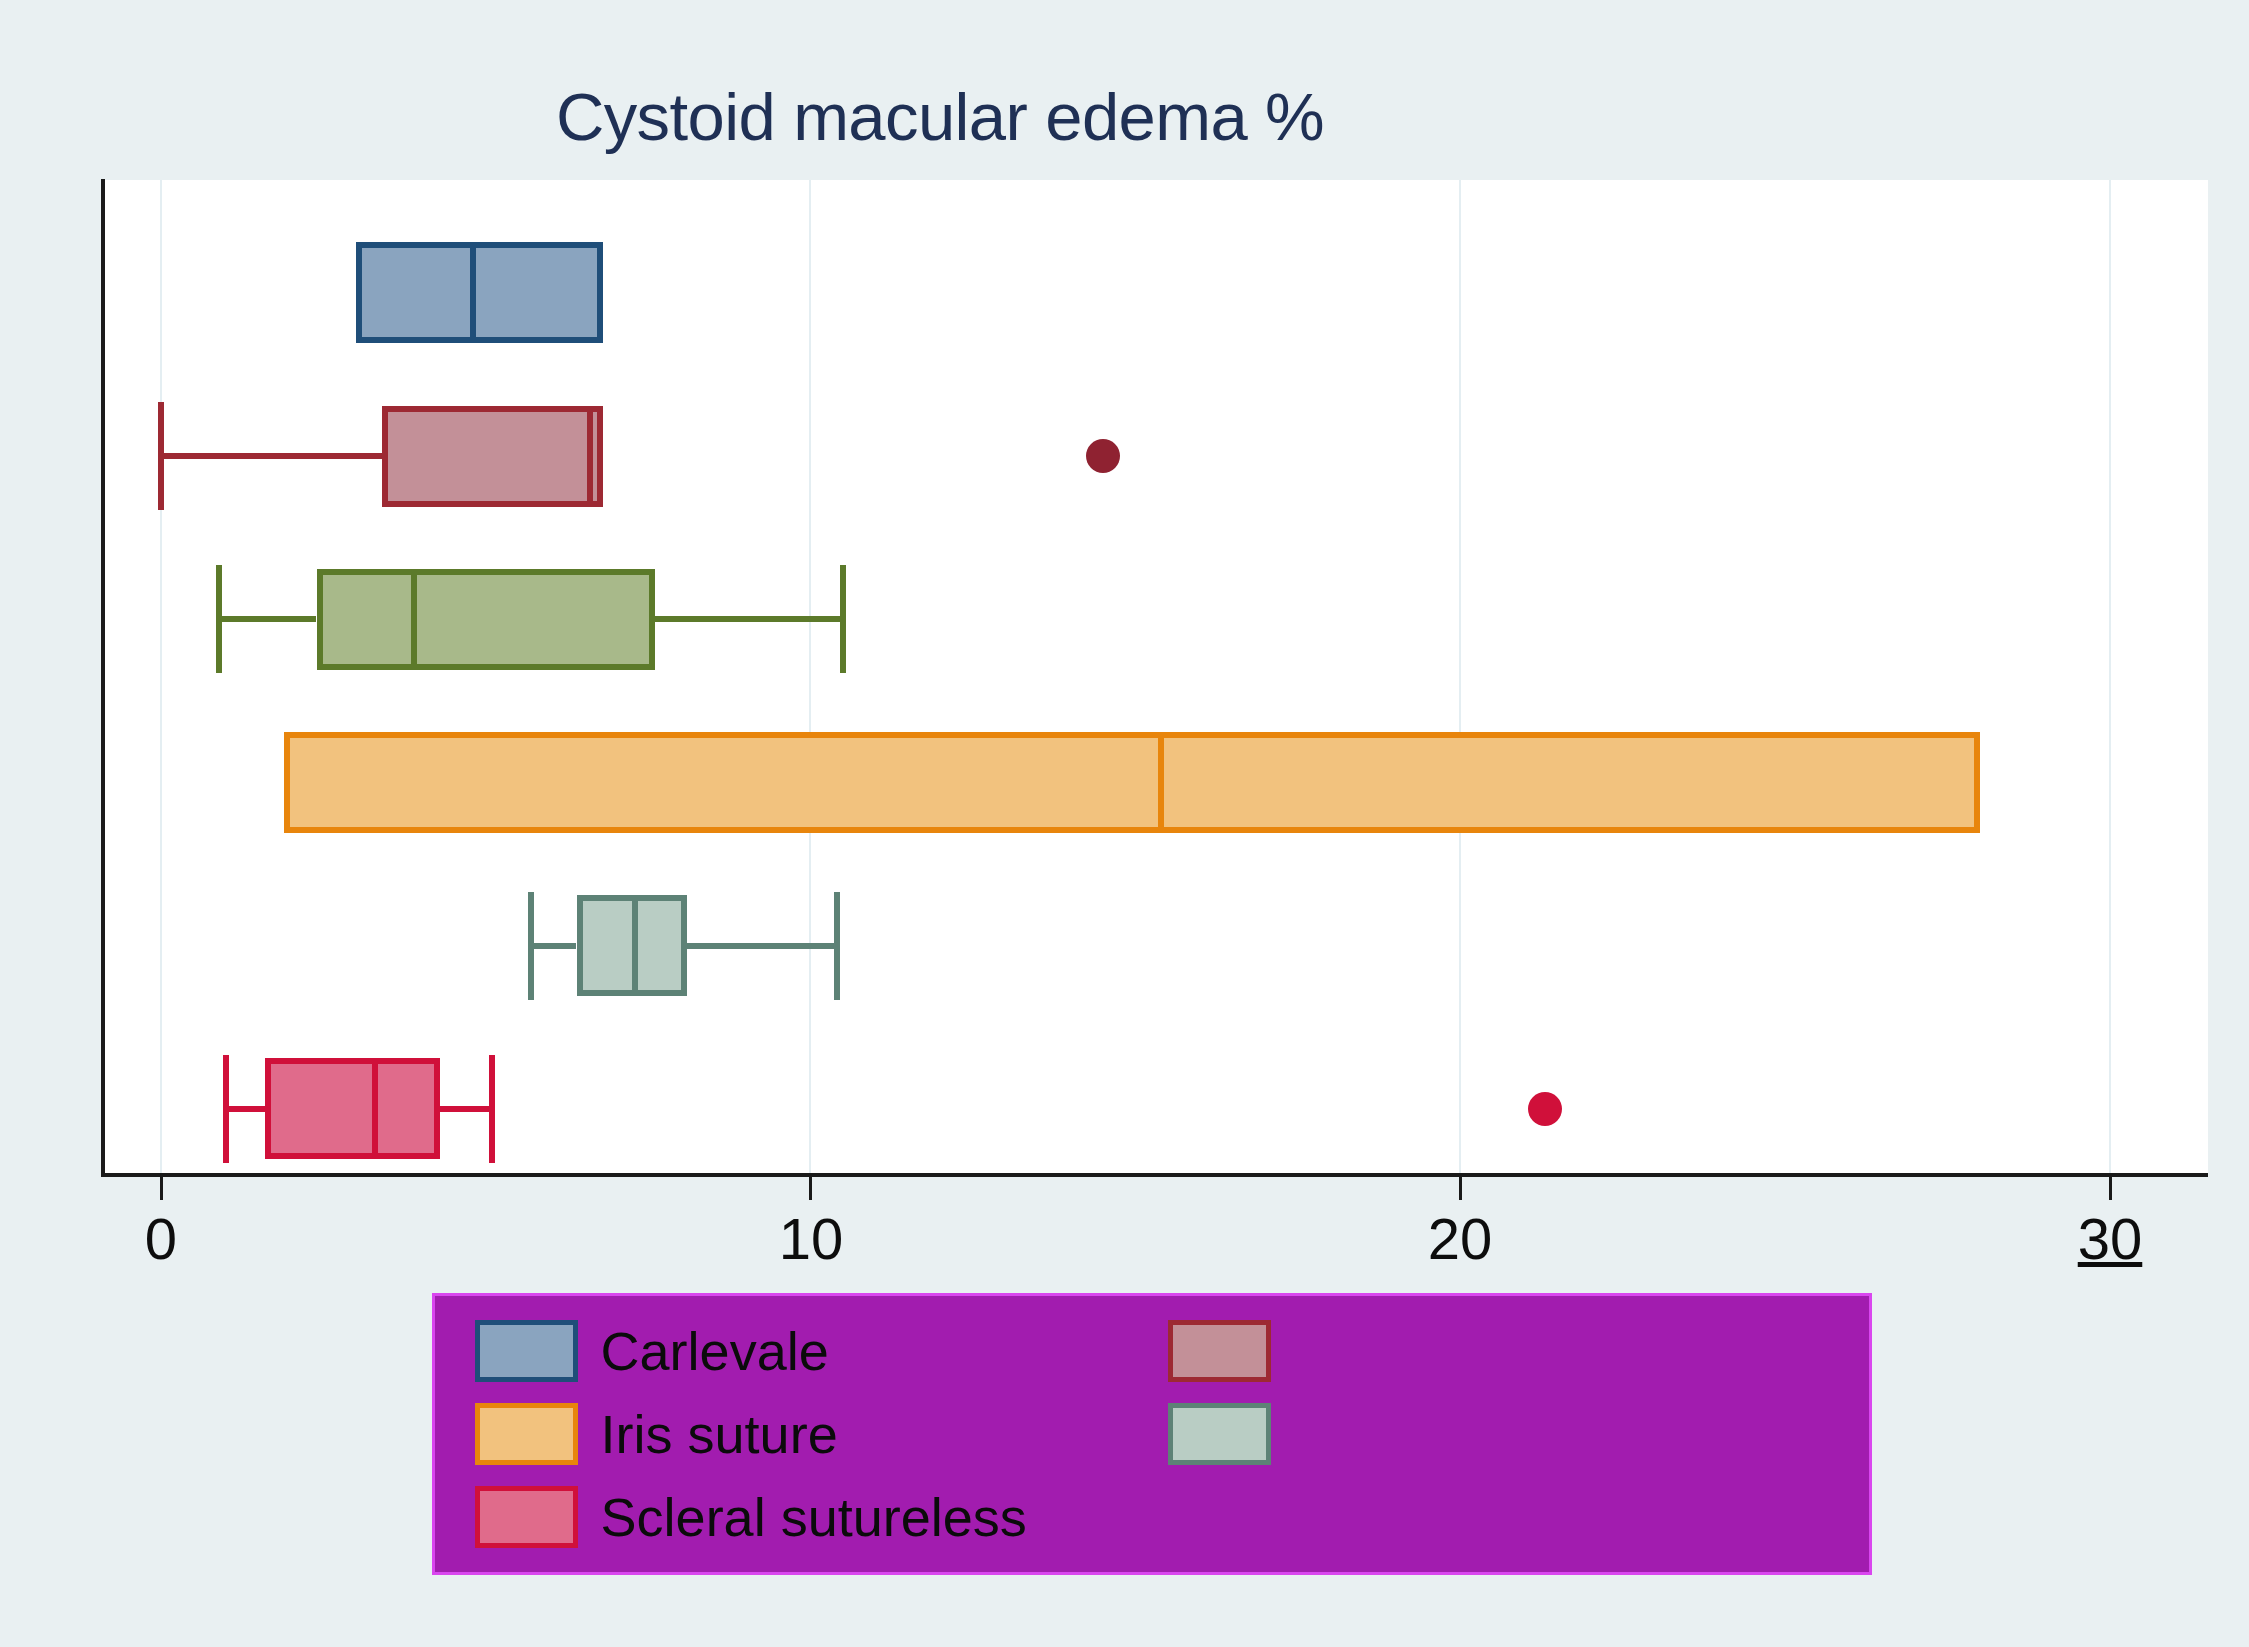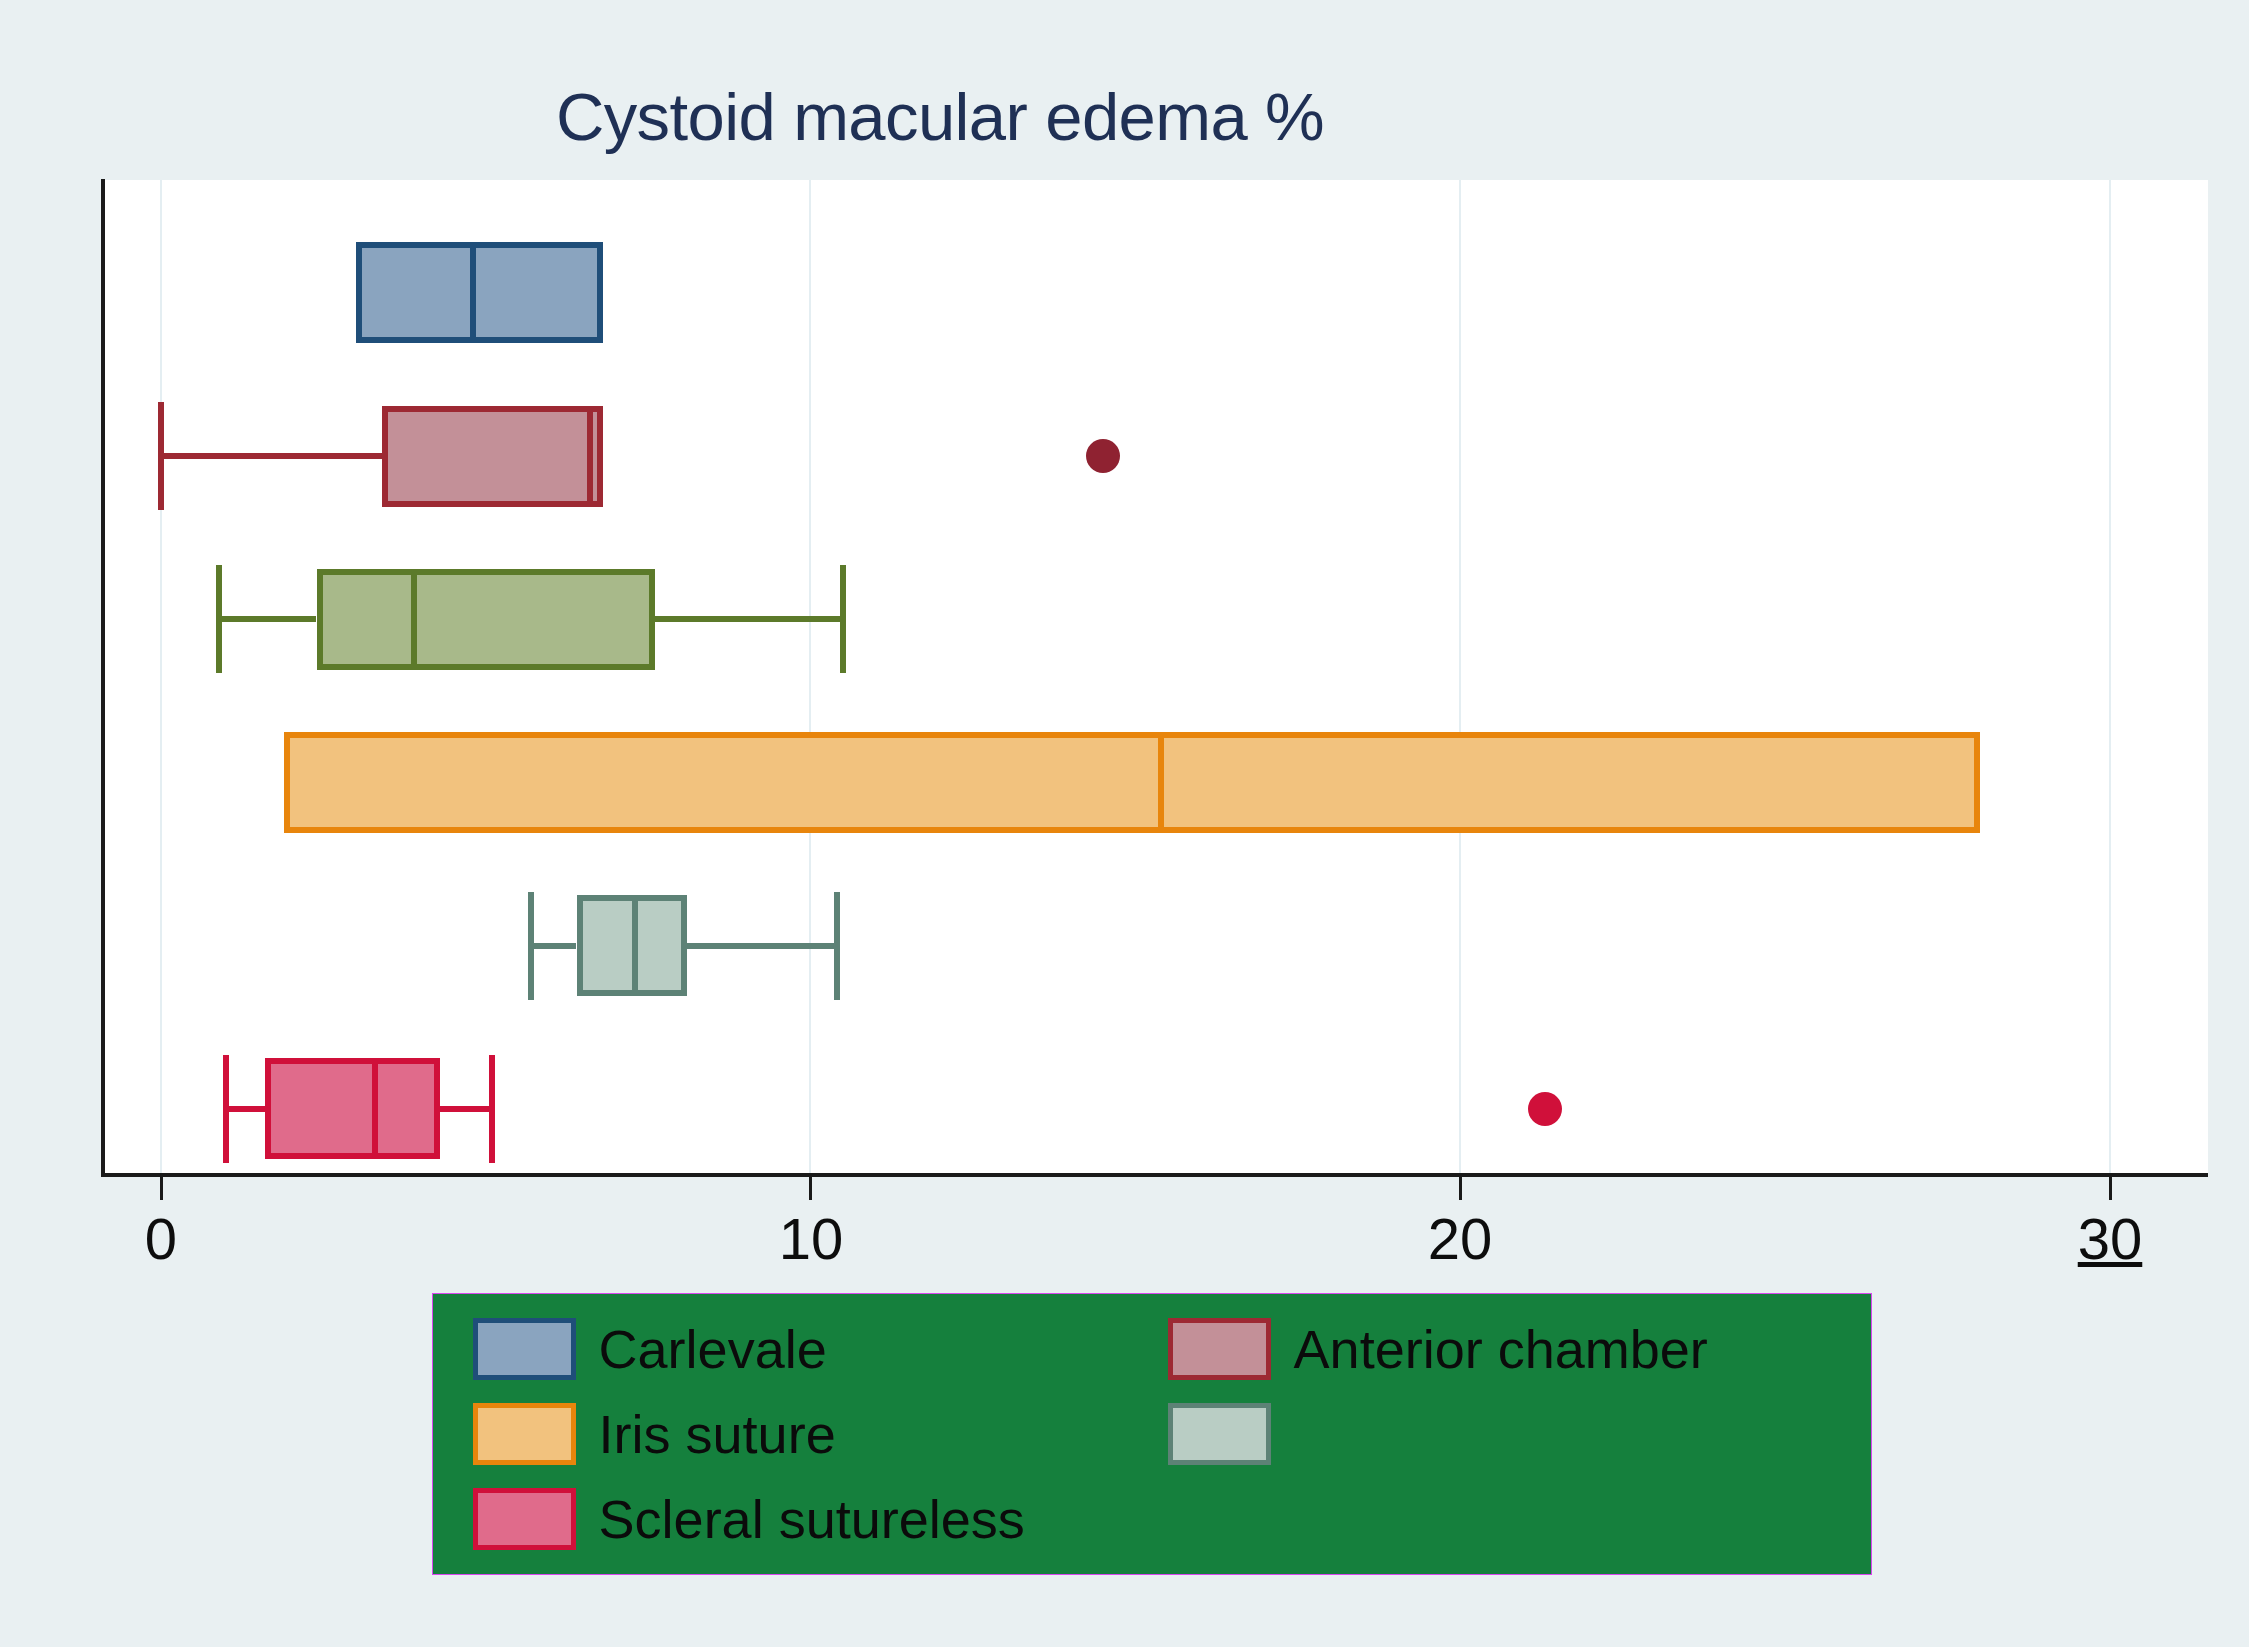--- a/index.html
+++ b/index.html
@@ -75,22 +75,22 @@
   .bp-outlier{
     position:absolute;
     border-radius:50%;
     transform:translate(-50%,-50%);
   }
   
   .legend{
     position:absolute;
     left:432px;top:1293px;
     width:1440px;height:282px;
-    background:#15803d;
-    border:1px solid #d946ef;
+    background:#a21caf;
+    border:3px solid #d946ef;
     box-sizing:border-box;
     display:grid;
     grid-template-columns:1fr 1fr;
     grid-template-rows:1fr 1fr 1fr;
     align-items:center;
     padding:13.2px 24px;
   }
   .legend-item{
     display:flex;
     align-items:center;
@@ -174,21 +174,20 @@
       <div class="bp-outlier" style="left: 1545px; top: 1109px; width: 34px; height: 34px; background: rgb(208, 16, 58);"></div>
     </div>
 
   <div class="legend" id="legend">
       <div class="legend-item">
         <div class="legend-swatch" style="background: rgb(138, 164, 191); border-color: rgb(31, 78, 121);"></div>
         <div class="legend-label">Carlevale</div>
       </div>
       <div class="legend-item">
         <div class="legend-swatch" style="background: rgb(195, 144, 152); border-color: rgb(157, 41, 51);"></div>
-        <div class="legend-label">Anterior chamber</div>
       </div>
       <div class="legend-item">
         <div class="legend-swatch" style="background: rgb(242, 194, 126); border-color: rgb(232, 133, 12);"></div>
         <div class="legend-label">Iris suture</div>
       </div>
       <div class="legend-item">
         <div class="legend-swatch" style="background: rgb(185, 205, 196); border-color: rgb(93, 130, 118);"></div>
       </div>
       <div class="legend-item">
         <div class="legend-swatch" style="background: rgb(224, 107, 139); border-color: rgb(208, 16, 58);"></div>

